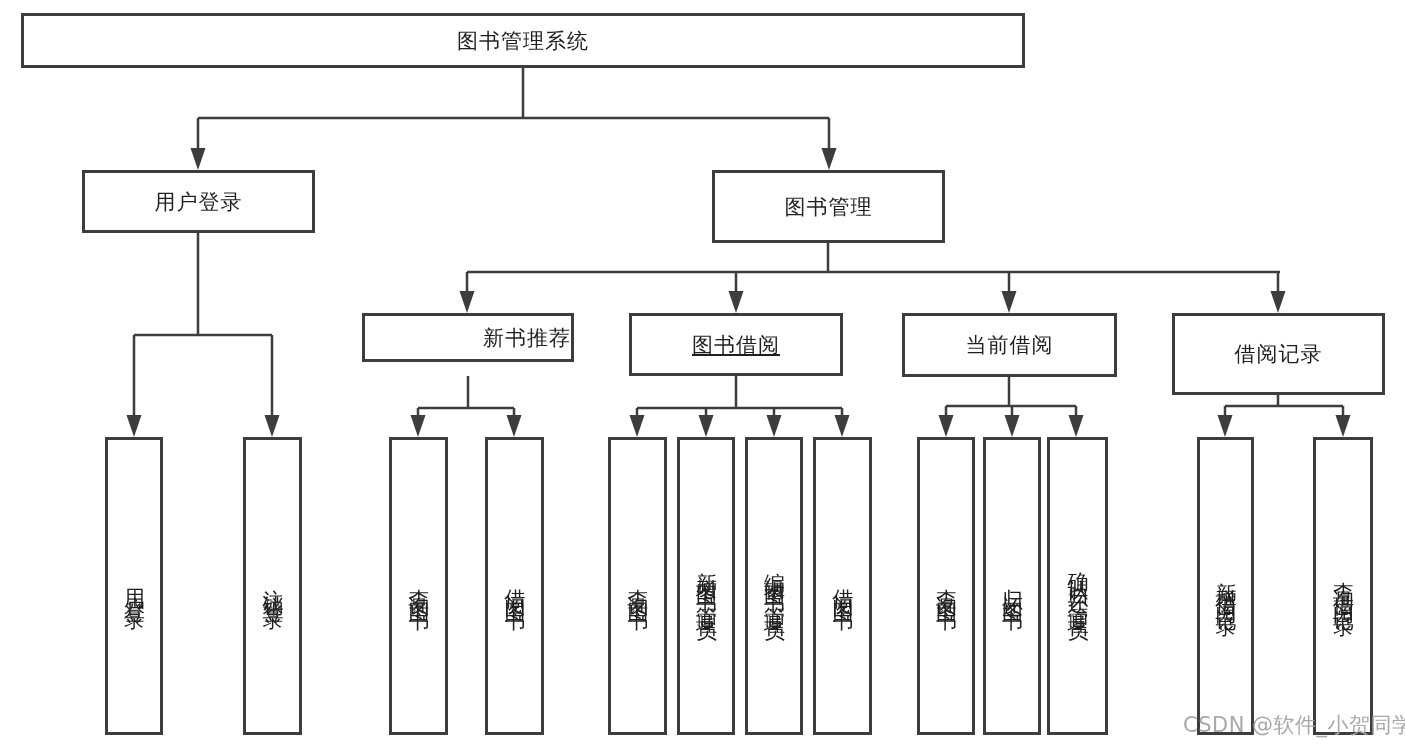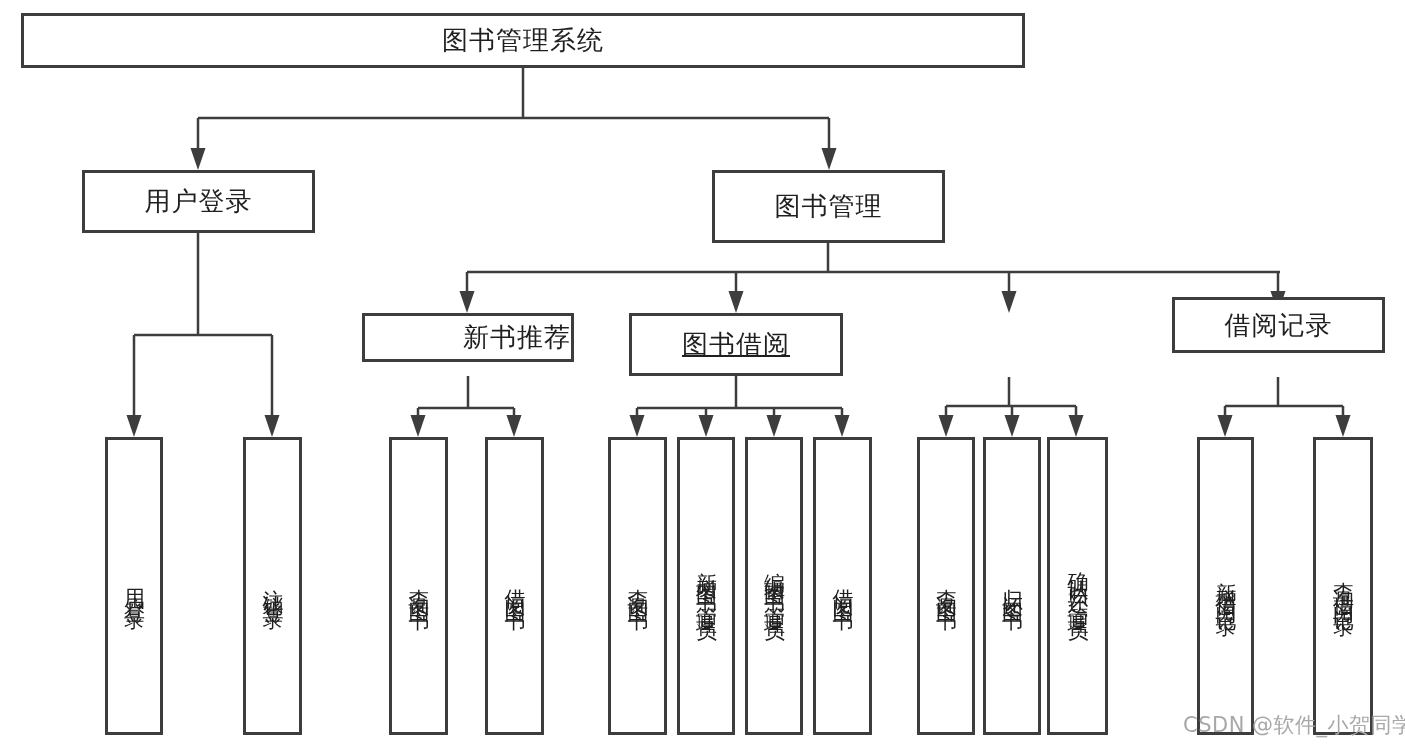--- a/index.html
+++ b/index.html
@@ -24,40 +24,40 @@
     position: absolute;
     border: 3px solid #3d3d3d;
     background: #ffffff;
     color: #1f1f1f;
     display: flex;
     align-items: center;
     justify-content: center;
     z-index: 2;
   }
   .h-label {
-    font-size: 26px;
+    font-size: 21px;
     letter-spacing: 1px;
     white-space: nowrap;
   }
   .v-label {
     writing-mode: vertical-rl;
     text-orientation: mixed;
     font-size: 21px;
     line-height: 1.1;
     letter-spacing: 7px;
     white-space: nowrap;
   }
   
   .n-root        { left: 21px;   top: 13px;  width: 1004px; height: 55px; }
   .n-user-login  { left: 82px;   top: 170px; width: 233px;  height: 63px; }
   .n-book-mgmt   { left: 712px;  top: 170px; width: 233px;  height: 73px; }
   .n-new-books   { left: 362px;  top: 313px; width: 212px;  height: 49px; justify-content: flex-end; }
   .n-book-borrow { left: 629px;  top: 313px; width: 214px;  height: 63px; text-decoration: underline; }
   .n-cur-borrow  { left: 902px;  top: 313px; width: 215px;  height: 64px; }
-  .n-records     { left: 1172px; top: 297px; width: 213px;  height: 56px; }
+  .n-records     { left: 1172px; top: 313px; width: 213px;  height: 82px; }
   .leaf { top: 437px; height: 298px; }
   .l-login       { left: 105px;  width: 58px; }
   .l-logout      { left: 243px;  width: 59px; }
   .l-nb-query    { left: 389px;  width: 59px; }
   .l-nb-borrow   { left: 485px;  width: 59px; }
   .l-bb-query    { left: 608px;  width: 59px; }
   .l-bb-add      { left: 677px;  width: 58px; }
   .l-bb-edit     { left: 745px;  width: 58px; }
   .l-bb-borrow   { left: 813px;  width: 59px; }
   .l-cb-query    { left: 917px;  width: 58px; }
@@ -130,20 +130,23 @@
   <div class="node n-book-mgmt">
     <span class="h-label">图书管理</span>
   </div>
 
   <div class="node n-new-books">
     <span class="h-label">新书推荐</span>
   </div>
   <div class="node n-book-borrow">
     <span class="h-label">图书借阅</span>
   </div>
+  <div class="node n-cur-borrow">
+    <span class="h-label">当前借阅</span>
+  </div>
   <div class="node n-records">
     <span class="h-label">借阅记录</span>
   </div>
 
   <div class="node leaf l-login">
     <span class="v-label">用户登录</span>
   </div>
   <div class="node leaf l-logout">
     <span class="v-label">注销登录</span>
   </div>

